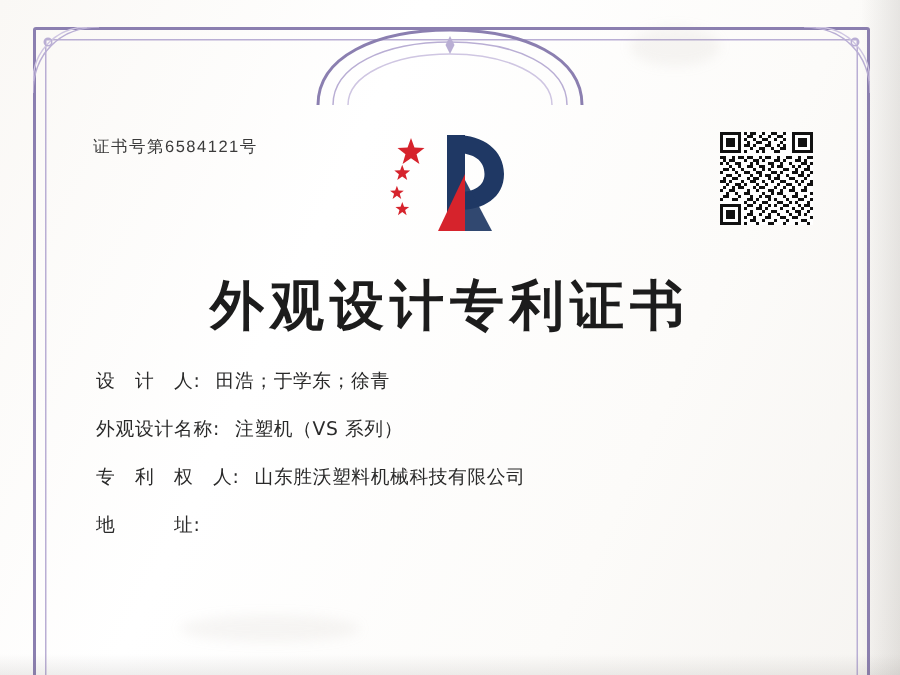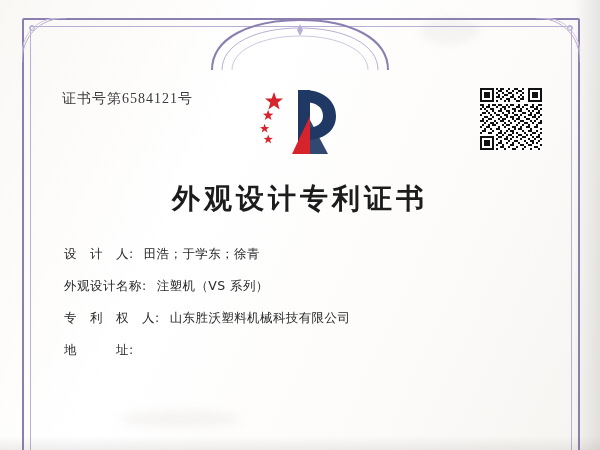--- a/index.html
+++ b/index.html
@@ -70,22 +70,22 @@
 
   
   .content {
     position: absolute;
     left: 0; top: 0; right: 0; bottom: 0;
   }
   .cert-no {
     position: absolute;
     left: 62px;
     top: 90px;
-    font-family: Liberation Serif, serif;
-    font-size: 14px;
+    font-family: Liberation Sans, sans-serif;
+    font-size: 11px;
     color: #3b3b3b;
     letter-spacing: 1px;
     white-space: nowrap;
   }
   
   .emblem {
     position: absolute;
     left: 50%;
     top: 86px;
     margin-left: -48px;
@@ -106,21 +106,21 @@
   .qr svg { display:block; }
 
   .title {
     position: absolute;
     left: 0;
     right: 0;
     top: 180px;
     text-align: center;
     font-family: "DejaVu Sans", sans-serif;
     font-weight: bold;
-    font-size: 28px;
+    font-size: 36px;
     letter-spacing: 4px;
     color: #1c1c1c;
   }
 
   .fields {
     position: absolute;
     left: 64px;
     right: 50px;
     top: 246px;
   }

